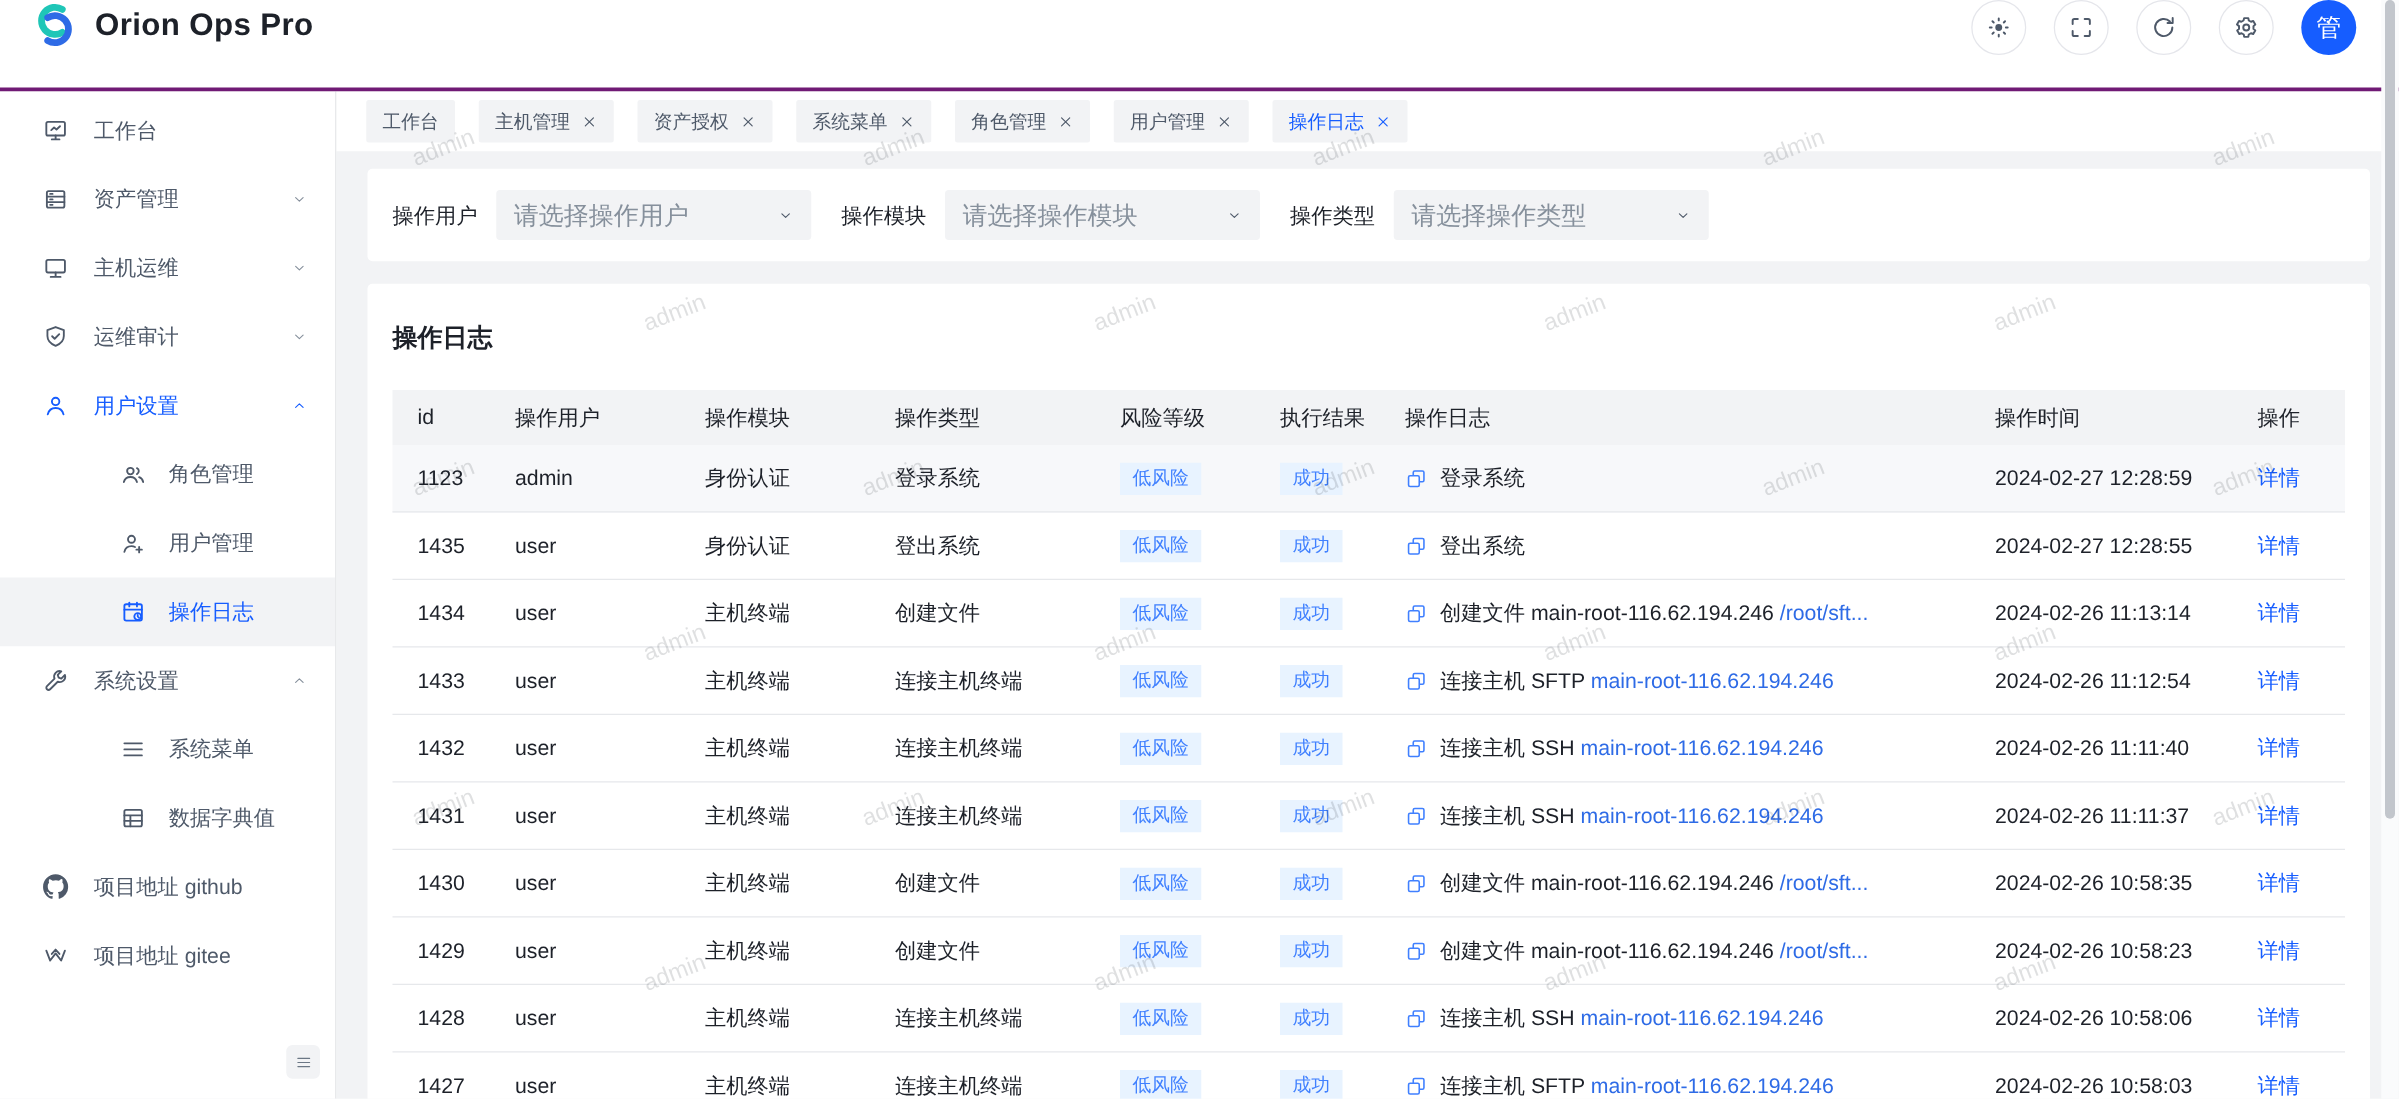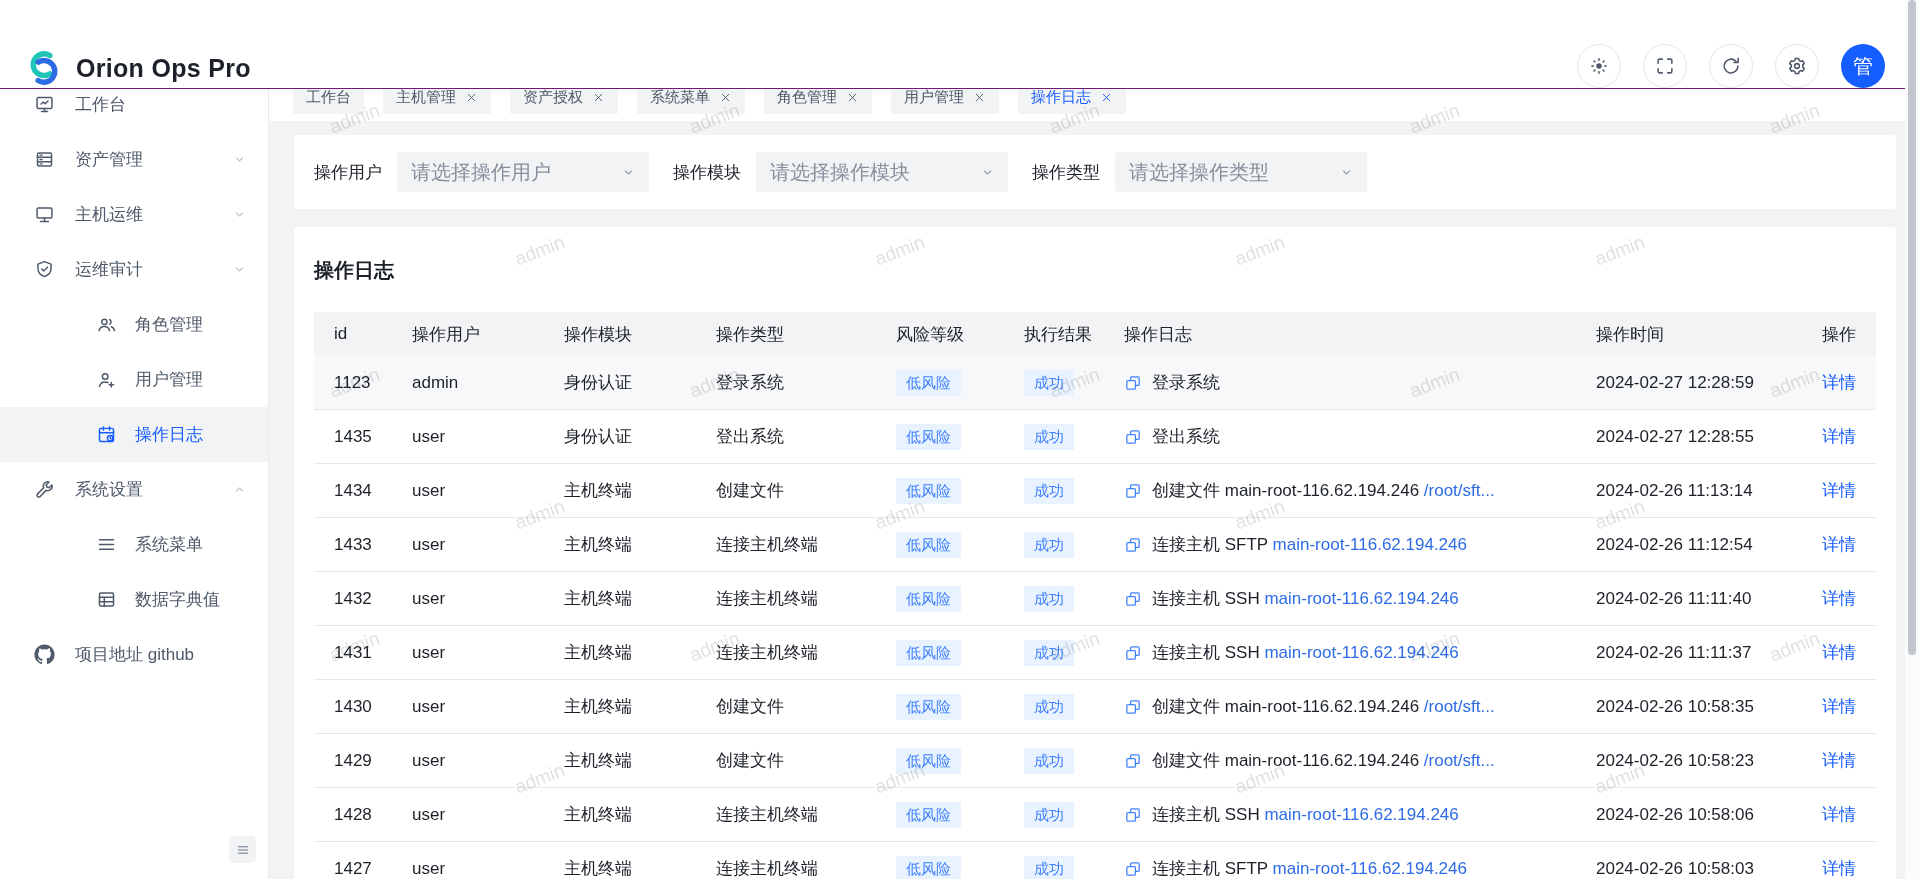--- a/index.html
+++ b/index.html
@@ -6,22 +6,22 @@
   html,body { width:1919px; height:879px; overflow:hidden; }
   body {
     font-family:"Liberation Sans","DejaVu Sans",sans-serif;
     background:#f2f3f5; color:#1d2129; position:relative;
   }
   svg { display:block; }
   .ic { stroke:currentColor; fill:none; stroke-width:1.7; stroke-linecap:round; stroke-linejoin:round; }
 
   
   .app-header {
-    position:absolute; left:0; top:0; right:0; height:89px; background:#fff;
-    border-bottom:1px solid #701a75; display:flex; align-items:flex-end;
+    position:absolute; left:0; top:0; right:0; height:73px; background:#fff;
+    border-bottom:3px solid #701a75; display:flex; align-items:flex-start;
     padding:0 34px 0 24px; z-index:30;
   }
   .logo-wrap { display:flex; align-items:center; gap:12px; }
   .app-title { font-size:25px; font-weight:600; color:#1d2129; letter-spacing:.3px; }
   .header-right { margin-left:auto; display:flex; align-items:center; gap:22px; }
   .icon-btn {
     width:44px; height:44px; border-radius:50%; border:1px solid #e5e6eb; background:#fff;
     display:flex; align-items:center; justify-content:center; color:#4e5969; cursor:pointer;
   }
   .icon-btn svg { width:22px; height:22px; }
@@ -101,21 +101,21 @@
   .t-head, .t-row {
     display:grid;
     grid-template-columns:90px 152px 152px 180px 128px 100px minmax(0,1fr) 210px 78px;
     align-items:center;
   }
   .t-head { background:#f2f3f5; height:44px; margin-top:28px; font-weight:500; font-size:17px; color:#1d2129; }
   .t-row { height:54px; border-bottom:1px solid #e6e8eb; font-size:17px; color:#1d2129; }
   .t-row.highlighted { background:#f7f8fa; }
   .cell { padding-left:8px; white-space:nowrap; overflow:hidden; }
   .cell.first { padding-left:20px; }
-  .cell.right { text-align:right; padding-right:20px; }
+  .cell.right { padding-right:20px; }
   .tag {
     display:inline-block; background:#e8f3ff; color:#4080ff; font-size:15px;
     padding:4px 10px; border-radius:0; line-height:1.2;
   }
   .log-cell { display:flex; align-items:center; gap:10px; }
   .copy-ic { width:18px; height:18px; color:#4080ff; flex:0 0 auto; cursor:pointer; }
   .log-text { white-space:nowrap; overflow:hidden; text-overflow:ellipsis; }
   a.blue-link, .blue-link { color:#2e6be6; text-decoration:none; cursor:pointer; }
   .detail-link { color:#165dff; font-size:17px; cursor:pointer; }
 
@@ -218,20 +218,34 @@
             <path d="M8.8 11.4l2.3 2.3 4.2-4.2"></path>
           </svg>
         </span>
         <span class="nav-label">运维审计</span>
         <span class="chev">
           <svg class="ic " viewBox="0 0 24 24">
             <path d="M6.5 9.5l5.5 5 5.5-5"></path>
           </svg>
         </span>
       </div>
+      <div class="nav-item active-parent">
+        <span class="nav-ic">
+          <svg class="ic " viewBox="0 0 24 24">
+            <circle cx="12" cy="8.2" r="3.4"></circle>
+            <path d="M4.8 20c.9-3.8 3.6-5.8 7.2-5.8s6.3 2 7.2 5.8"></path>
+          </svg>
+        </span>
+        <span class="nav-label">用户设置</span>
+        <span class="chev">
+          <svg class="ic " viewBox="0 0 24 24">
+            <path d="M6.5 14.5l5.5-5 5.5 5"></path>
+          </svg>
+        </span>
+      </div>
       <div class="nav-item level2">
         <span class="nav-ic">
           <svg class="ic " viewBox="0 0 24 24">
             <circle cx="9.5" cy="9" r="3"></circle>
             <path d="M3.5 19c.8-3 2.9-4.6 6-4.6s5.2 1.6 6 4.6"></path>
             <path d="M15.5 6.3a3 3 0 0 1 0 5.4M17.5 14.6c2 .7 3.2 2.2 3.7 4.4"></path>
           </svg>
         </span>
         <span class="nav-label">角色管理</span>
       </div>
@@ -286,20 +300,29 @@
         </span>
         <span class="nav-label">数据字典值</span>
       </div>
       <div class="nav-item">
         <span class="nav-ic">
           <svg class="ic " viewBox="0 0 24 24">
             <path fill="currentColor" stroke="none" d="M12 .5C5.65.5.5 5.65.5 12c0 5.1 3.3 9.4 7.9 10.9.6.1.8-.25.8-.56v-2c-3.2.7-3.9-1.4-3.9-1.4-.5-1.3-1.3-1.7-1.3-1.7-1.1-.7.1-.7.1-.7 1.2.1 1.8 1.2 1.8 1.2 1 1.8 2.8 1.3 3.5 1 .1-.8.4-1.3.7-1.6-2.6-.3-5.3-1.3-5.3-5.7 0-1.3.4-2.3 1.2-3.2-.1-.3-.5-1.5.1-3.1 0 0 1-.3 3.2 1.2a11 11 0 0 1 5.8 0C17 4.6 18 4.9 18 4.9c.6 1.6.2 2.8.1 3.1.8.9 1.2 1.9 1.2 3.2 0 4.4-2.7 5.4-5.3 5.7.4.4.8 1.1.8 2.2v3.2c0 .3.2.66.8.55A11.5 11.5 0 0 0 23.5 12C23.5 5.65 18.35.5 12 .5z"></path>
           </svg>
         </span>
         <span class="nav-label">项目地址 github</span>
+      </div>
+      <div class="nav-item">
+        <span class="nav-ic">
+          <svg class="ic " viewBox="0 0 24 24">
+            <path d="M3.5 7.5l3.5 9 5-6.5 5 6.5 3.5-9"></path>
+            <path d="M8.5 10.5l3.5-4 3.5 4"></path>
+          </svg>
+        </span>
+        <span class="nav-label">项目地址 gitee</span>
       </div>
     </nav>
   <div class="collapse-btn">
     <svg class="ic" viewBox="0 0 24 24">
       <path d="M4 6.5h16M4 12h16M4 17.5h16"></path>
     </svg>
   </div>
 </aside>
 
 <div class="main">

